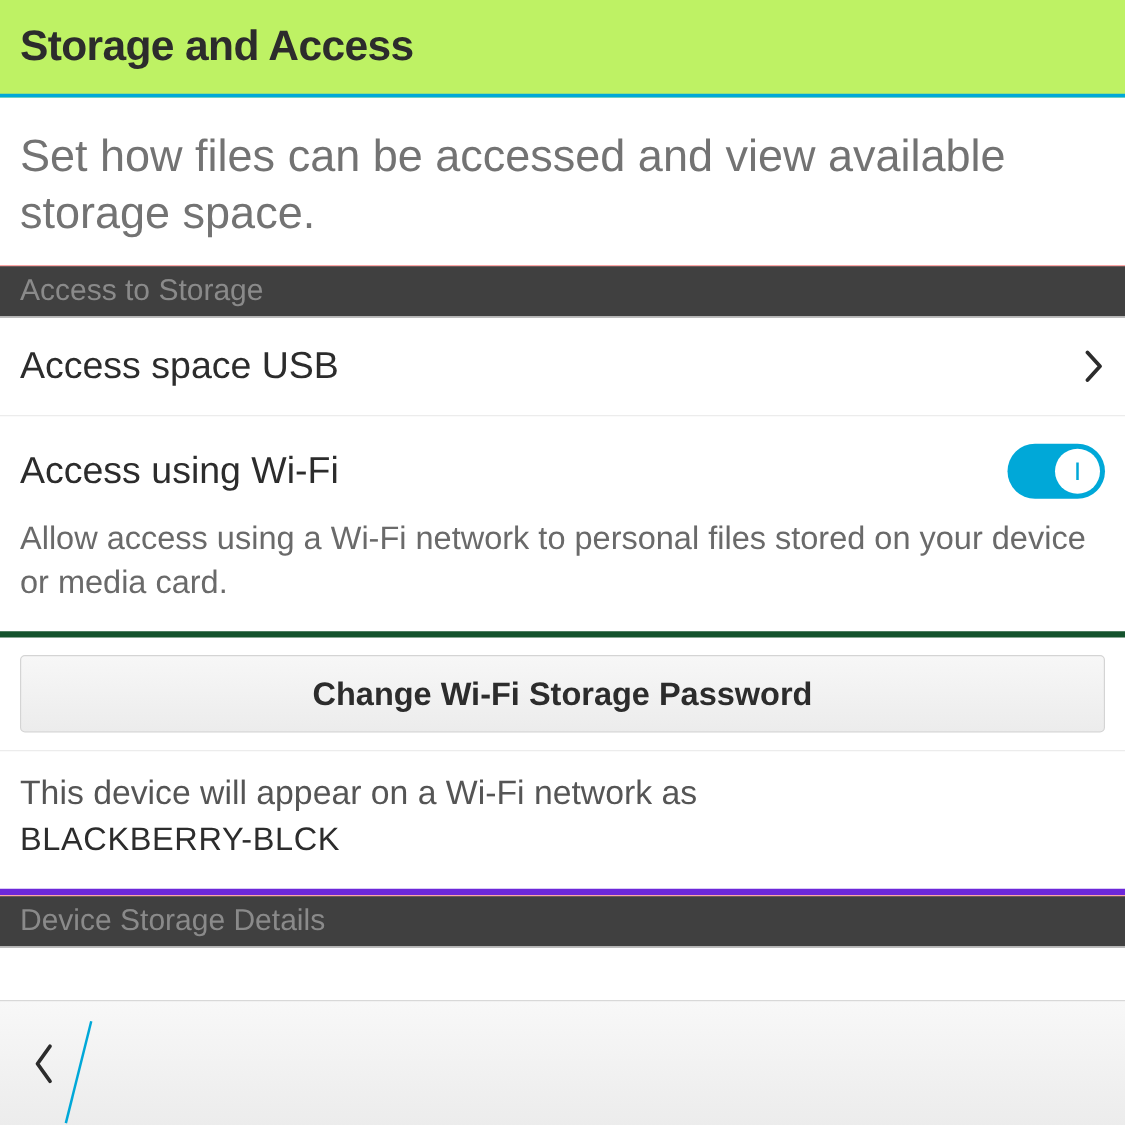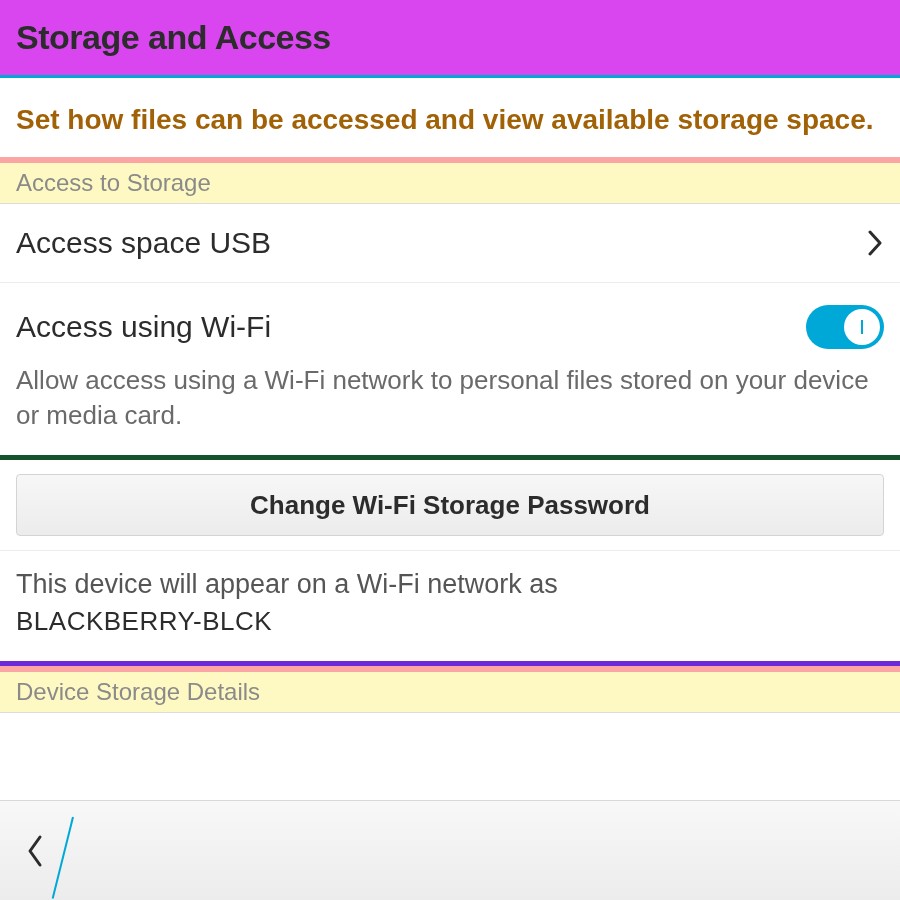--- a/index.html
+++ b/index.html
@@ -4,48 +4,47 @@
 <style>
   * { box-sizing: border-box; margin: 0; padding: 0; }
   html, body { width: 900px; height: 900px; overflow: hidden; }
   body {
     font-family: "Slate Pro", "Helvetica Neue", Arial, sans-serif;
     color: #2f2f2f;
     background: #ffffff;
     position: relative;
   }
   .titlebar {
-    background: #d946ef;
+    background: #bef264;
     border-bottom: 3px solid #00a8d8;
     padding: 18px 16px 18px 16px;
   }
   .titlebar h1 {
     font-size: 34px;
     font-weight: 700;
     color: #2c2c2c;
     letter-spacing: -0.5px;
   }
   .content {
     position: absolute;
     top: 84px;
     bottom: 100px;
     left: 0; right: 0;
     overflow-y: auto;
     background: #ffffff;
   }
   .description {
-    font-size: 28px;
-    color: #a16207;
+    font-size: 36px;
+    color: #737373;
     padding: 18px 16px 20px 16px;
     line-height: 1.25;
-    font-weight: bold;
   }
   .section-header {
-    background: #fef9c3;
-    border-top: 6px solid #fca5a5;
+    background: #404040;
+    border-top: 1px solid #fca5a5;
     border-bottom: 1px solid #dcdcdc;
     padding: 6px 16px;
     font-size: 24px;
     color: #8a8a8a;
     font-weight: 500;
   }
   .row {
     display: flex;
     align-items: center;
     padding: 22px 16px;

